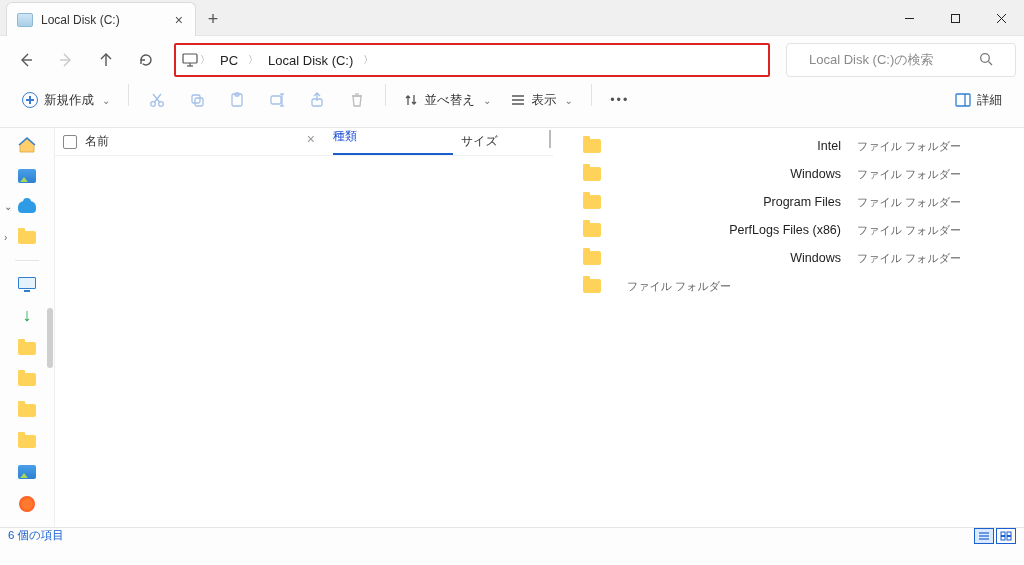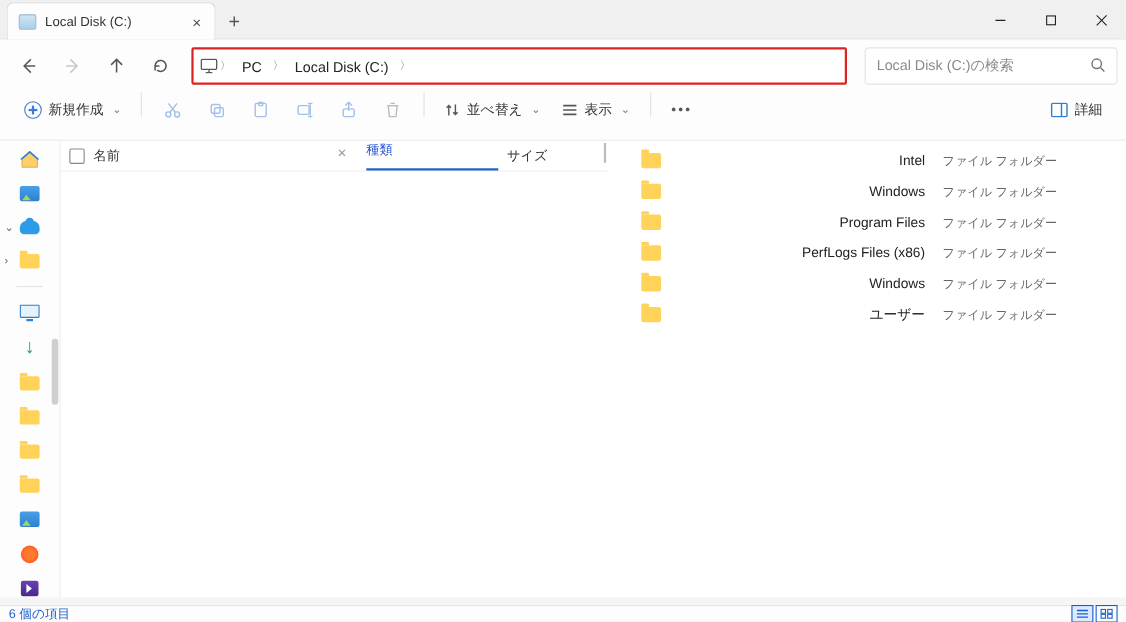--- a/index.html
+++ b/index.html
@@ -17,21 +17,21 @@
 
     
     .nav-bar { height: 48px; background: #fdfdfd; display: flex; align-items: center; padding: 0 8px; gap: 4px; }
     .nav-btn { width: 36px; height: 36px; display: flex; align-items: center; justify-content: center; color: #555; border-radius: 4px; }
     .nav-btn.disabled { color: #bdbdbd; }
     .address-wrap { flex: 1; margin: 0 6px; }
     .address { height: 34px; border: 2.5px solid #d22; border-radius: 2px; background: #fff; display: flex; align-items: center; padding: 0 6px; font-size: 13px; color: #222; }
     .crumb { padding: 0 8px; }
     .chev { color: #777; font-size: 10px; padding: 0 2px; }
     .address .monitor { width: 16px; height: 14px; display:inline-block; }
-    .search { width: 230px; height: 34px; background: #fff; border: 1px solid #e3e3e3; border-radius: 4px; display: flex; align-items: center; padding: 0 10px; font-size: 13px; color: #8a8a8a; margin-left: 6px; }
+    .search { width: 230px; height: 34px; background: #fff; border: 1px solid #e3e3e3; border-radius: 4px; display: flex; align-items: center; padding: 0 22px; font-size: 13px; color: #8a8a8a; margin-left: 6px; }
     .search .sicon { margin-left: auto; color: #777; }
 
     
     .toolbar { height: 44px; background: #fdfdfd; display: flex; padding: 0 14px; gap: 4px; border-bottom: 1px solid #e8e8e8; }
     .tbtn { height: 32px; display: flex; align-items: center; padding: 0 8px; font-size: 12.5px; color: #333; border-radius: 4px; gap: 6px; }
     .tbtn.icon-only { width: 36px; justify-content: center; padding: 0; }
     .tbtn .plus-circle { width: 16px; height: 16px; border: 1.3px solid #3a7bd5; border-radius: 50%; position: relative; }
     .tbtn .plus-circle::before, .tbtn .plus-circle::after { content:""; position:absolute; background:#3a7bd5; }
     .tbtn .plus-circle::before { width: 8px; height: 1.3px; top: 6.4px; left: 3px; }
     .tbtn .plus-circle::after { width: 1.3px; height: 8px; top: 3px; left: 6.4px; }
@@ -72,21 +72,21 @@
     .col-name .x { position:absolute; right: 18px; top: -2px; font-size: 14px; color: #999; }
     .rows { flex:1; overflow:hidden; padding-top: 4px; text-align: right; }
     .row { height: 28px; display: flex; align-items: center; font-size: 12.5px; color: #222; padding-left: 30px; }
     .row .fico { width: 18px; height: 14px; margin-right: 10px; background:#ffd35a; border-radius:1px 2px 2px 2px; position:relative; }
     .row .fico::before { content:""; position:absolute; top:-3px; left:0; width:7px; height:3px; background:#ffd35a; border-radius:1px 1px 0 0; }
     .row .rname { width: 230px; }
     .row .rtype { width: 120px; color: #666; font-size: 11px; }
     .content-scroll { position:absolute; right: 2px; top: 2px; width: 2px; height: 18px; background: #bbb; }
 
     
-    .status { position: absolute; bottom: 0; left: 0; right: 0; height: 15px; background: #fdfdfd; border-top: 1px solid #e5e5e5; display: flex; align-items: center; font-size: 11.5px; color: #1a5fd0; padding: 0 8px; }
+    .status { position: absolute; bottom: 0; left: 0; right: 0; height: 38px; background: #fdfdfd; border-top: 1px solid #e5e5e5; display: flex; align-items: flex-start; font-size: 11.5px; color: #1a5fd0; padding: 0 8px; }
     .view-toggles { margin-left: auto; display: flex; gap: 2px; }
     .vt { width: 20px; height: 16px; border: 1px solid #1a5fd0; display:flex; align-items:center; justify-content:center; }
     .vt.active { background: #dbeafe; }
     .vt svg { width: 12px; height: 10px; }
   </style>
 </head>
 <body>
 
 <div class="title-bar">
   <div class="tab">
@@ -329,21 +329,20 @@
           <span class="rname">PerfLogs Files (x86)</span>
           <span class="rtype">ファイル フォルダー</span>
         </div>
         <div class="row">
           <span class="fico"></span>
           <span class="rname">Windows</span>
           <span class="rtype">ファイル フォルダー</span>
         </div>
         <div class="row">
           <span class="fico"></span>
-          <span class="rname">ユーザー</span>
           <span class="rtype">ファイル フォルダー</span>
         </div>
       </div>
   </div>
 </div>
 
 <div class="status">
   <span>6 個の項目</span>
   <div class="view-toggles">
     <div class="vt active">

